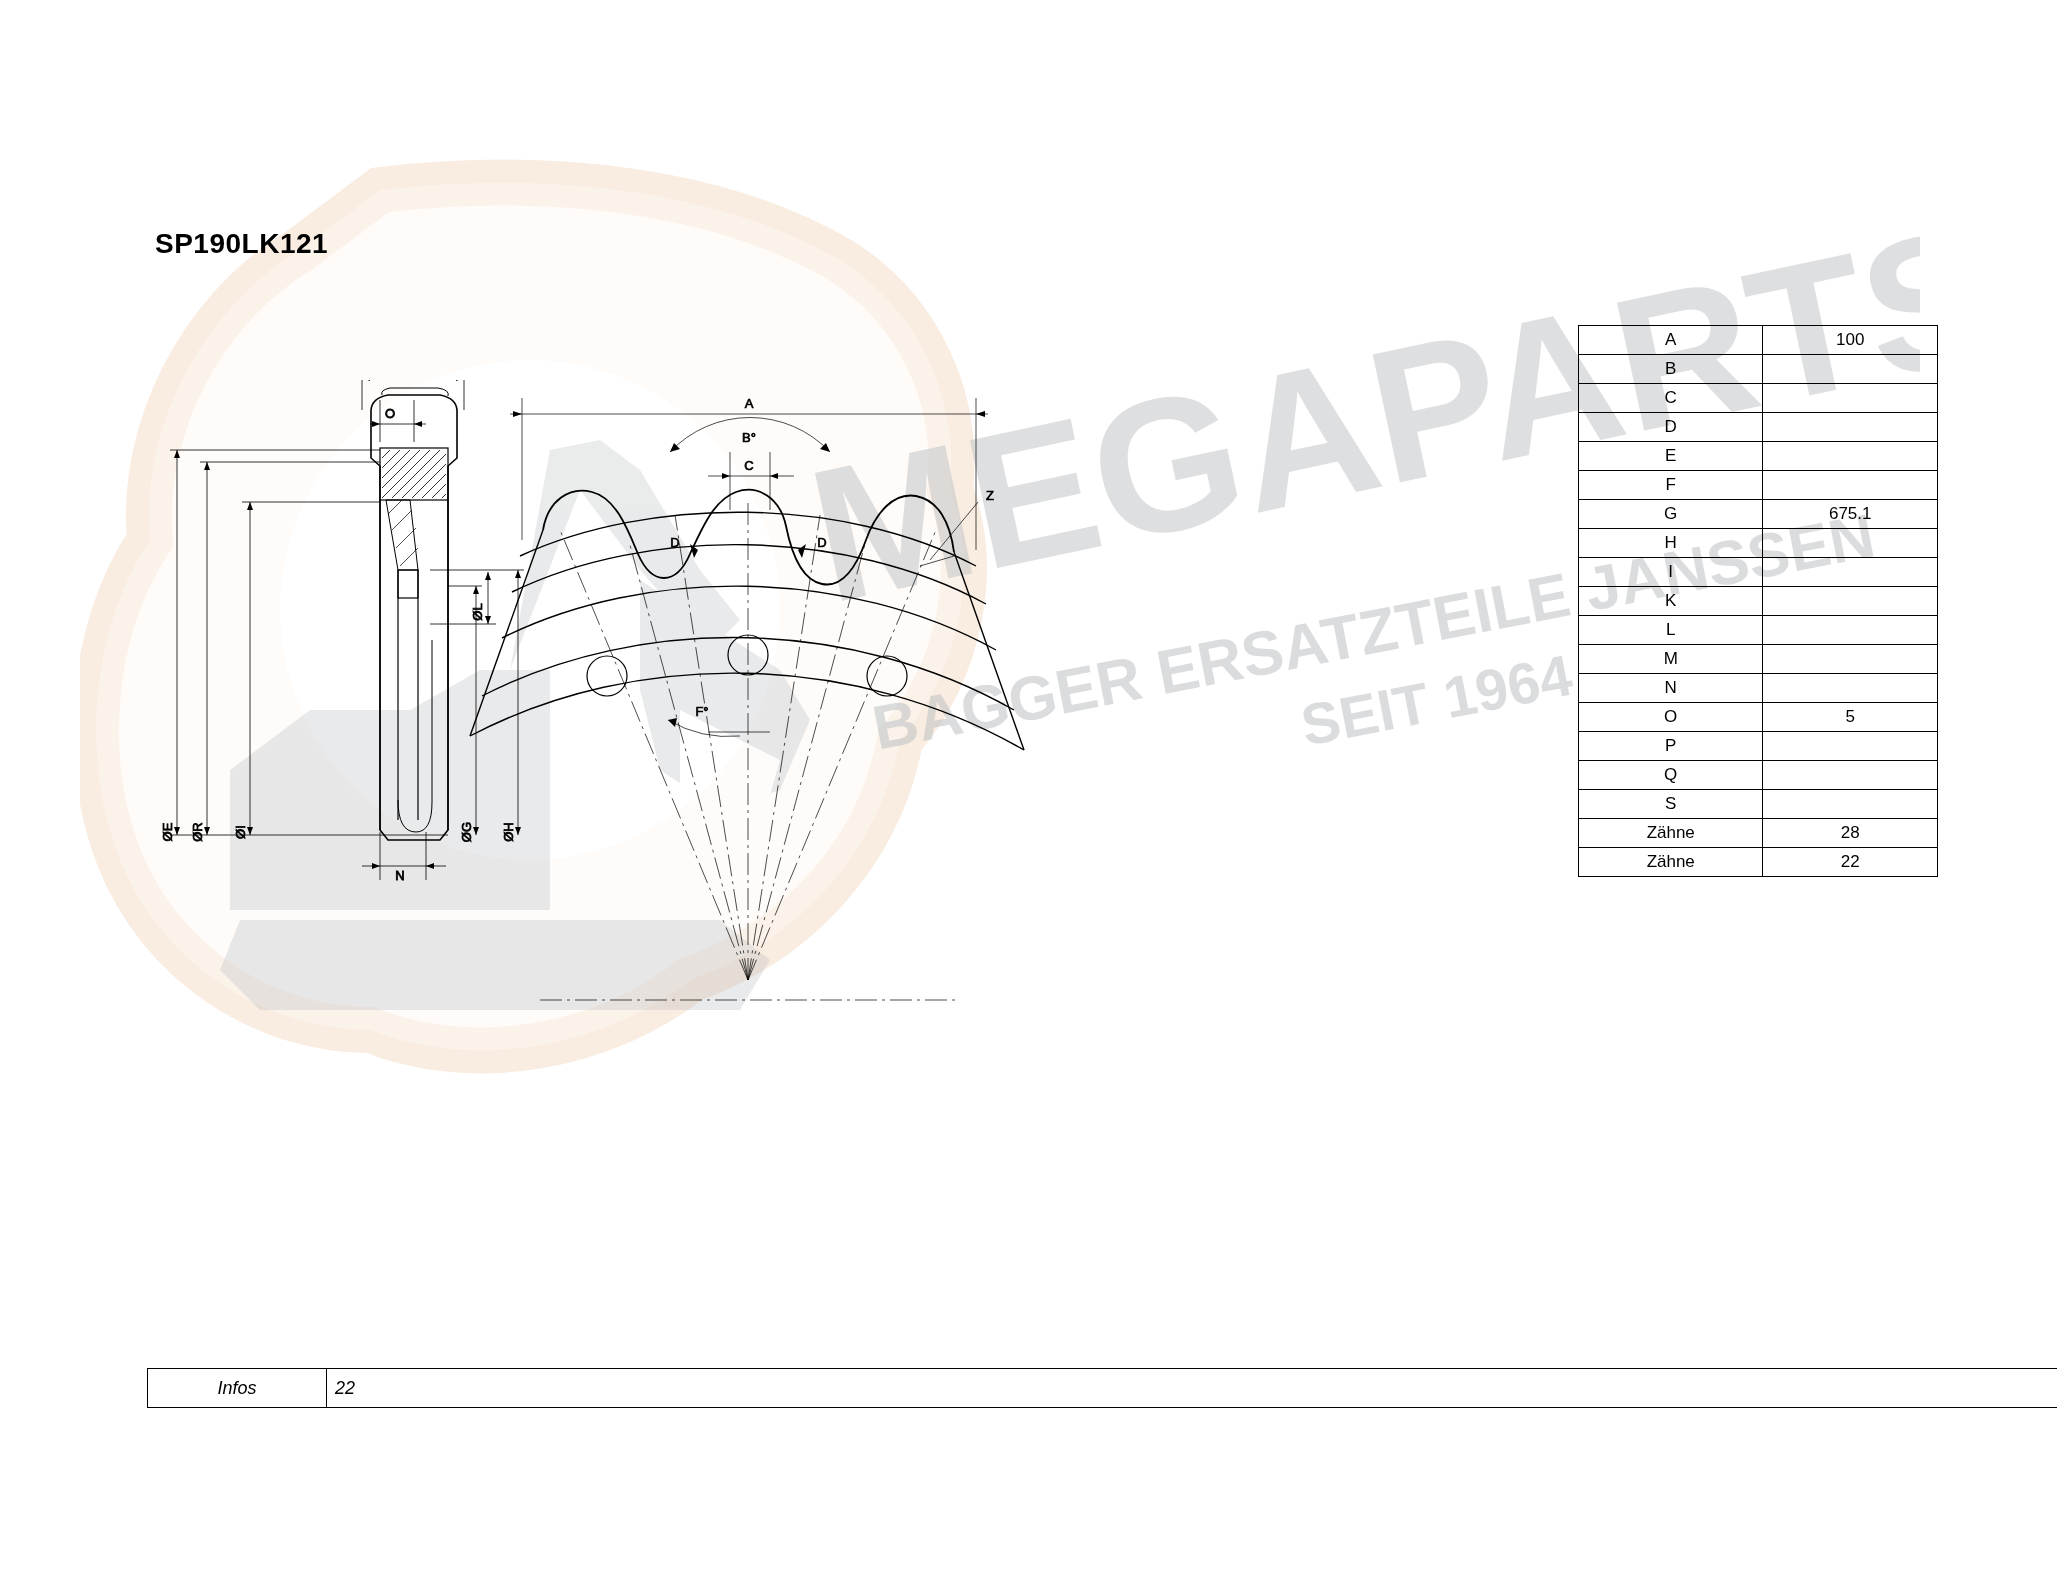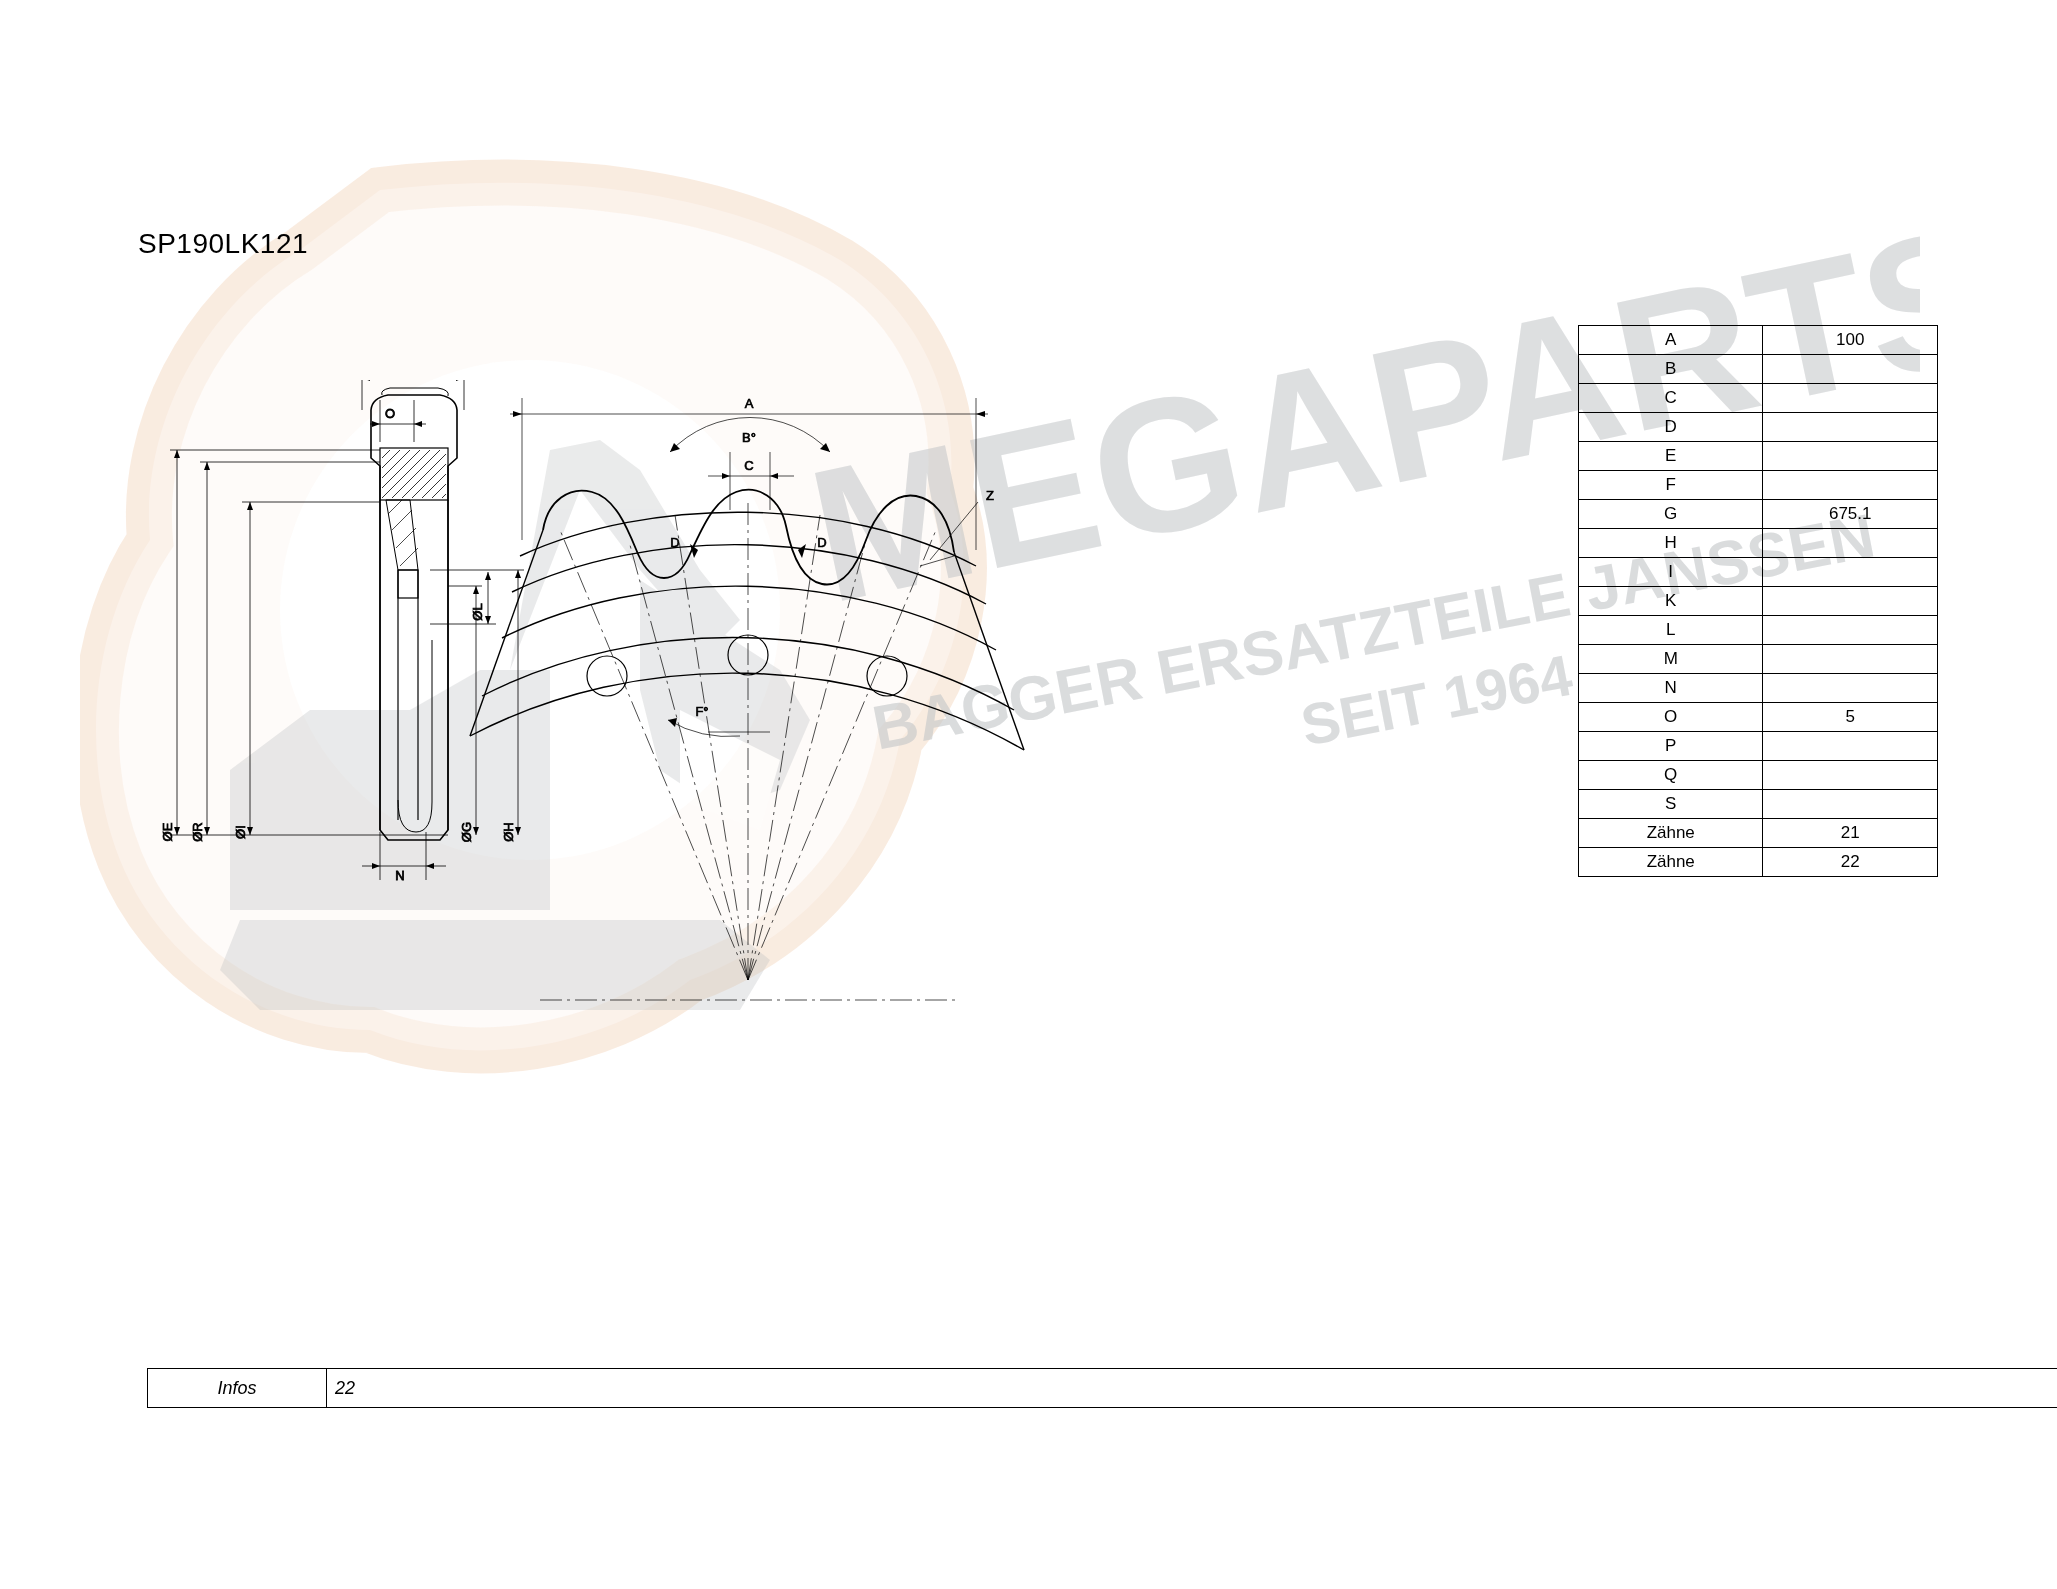--- a/index.html
+++ b/index.html
@@ -11,24 +11,24 @@
     width: 2057px;
     height: 1589px;
     position: relative;
     font-family: "Liberation Sans", sans-serif;
     overflow: hidden;
   }
 
   
   #page-title {
     position: absolute;
-    left: 138px;
+    left: 155px;
     top: 228px;
     font-size: 28px;
-    font-weight: normal;
+    font-weight: bold;
     color: #000000;
     letter-spacing: 0.5px;
   }
 
   
   #watermark {
     position: absolute;
     left: 80px;
     top: 150px;
     width: 1840px;
@@ -392,21 +392,21 @@
     <tr>
         <td class="key">Q</td>
         <td class="val"></td>
       </tr>
     <tr>
         <td class="key">S</td>
         <td class="val"></td>
       </tr>
     <tr>
         <td class="key">Zähne</td>
-        <td class="val">21</td>
+        <td class="val">28</td>
       </tr>
     <tr>
         <td class="key">Zähne</td>
         <td class="val">22</td>
       </tr>
   </tbody>
 </table>
 
 <table id="infos-table">
   <tbody>

